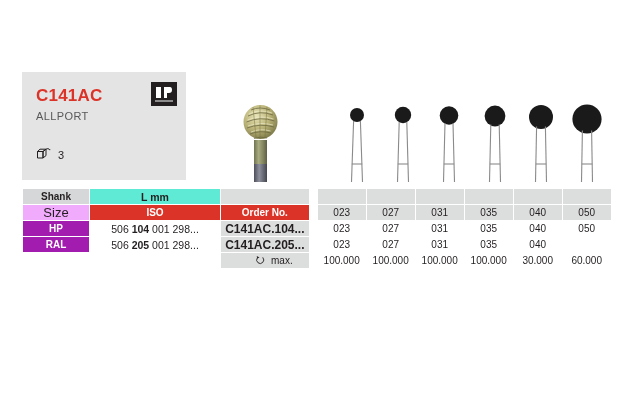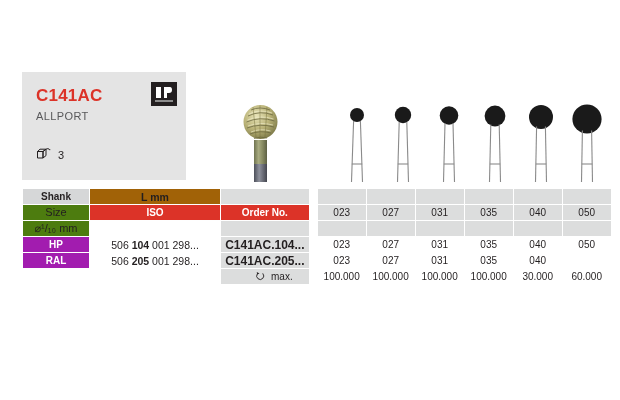--- a/index.html
+++ b/index.html
@@ -65,41 +65,41 @@
   .gap{width:7px;border:none !important;background:#ffffff !important;}
 
   .hdr-gray{background:#d6d7d8;font-weight:bold;color:#231f20;}
   .hdr-gray-lt{background:#dcdddd;}
   .cell-gray{background:#dcdddd;}
   .hdr-red{background:#dc3328;color:#ffffff;font-weight:bold;}
   .shank-red{background:#a21caf;color:#ffffff;font-weight:bold;font-size:10px;}
   .plain{background:#ffffff;border:1px solid #d3d4d5;}
   .sizecell{background:#ffffff;border:1px solid #d3d4d5;}
   .lmm{
-    background:#a16207;text-align:left;padding-left:5px;font-weight:bold;
+    background:#5eead4;text-align:left;padding-left:5px;font-weight:bold;
     font-size:10.5px;
   }
   .sizehdr{
     background:#dcdddd;border:1px solid #ffffff;font-size:10px;color:#231f20;
   }
   .order-cell{
     background:#dcdddd;font-weight:bold;color:#231f20;font-size:12px;
     border:1px solid #ffffff;
   }
   .speed-label{
     background:#dcdddd;font-size:10px;
     border:1px solid #ffffff;
     text-align:left;
   }
   .speed-inner{
     display:flex;align-items:center;justify-content:flex-end;
     gap:6px;padding-right:16px;margin-left:34px;
   }
   .sizelabel-cell{
-    background:#4d7c0f;font-size:11px;color:#231f20;border:1px solid #ffffff;
+    background:#f0abfc;font-size:13px;color:#231f20;border:1px solid #ffffff;
     line-height:1.05;
   }
   .iso-cell{font-size:10.5px;color:#231f20;}
   .iso-cell b{font-weight:bold;}
   .blank-w{background:#ffffff;border:1px solid #d3d4d5;}
   .rot{display:inline-block;}
 </style>
 </head>
 <body>
 
@@ -242,32 +242,20 @@
     <td class="c-order hdr-red">Order No.</td>
     <td class="gap"></td>
     <td class="c-sz sizehdr">023</td>
     <td class="c-sz sizehdr">027</td>
     <td class="c-sz sizehdr">031</td>
     <td class="c-sz sizehdr">035</td>
     <td class="c-sz sizehdr">040</td>
     <td class="c-sz sizehdr">050</td>
   </tr>
 
-  <tr>
-    <td class="c-shank sizelabel-cell">⌀¹/₁₀ mm</td>
-    <td class="c-iso plain"></td>
-    <td class="c-order cell-gray"></td>
-    <td class="gap"></td>
-    <td class="c-sz sizehdr"></td>
-    <td class="c-sz sizehdr"></td>
-    <td class="c-sz sizehdr"></td>
-    <td class="c-sz sizehdr"></td>
-    <td class="c-sz sizehdr"></td>
-    <td class="c-sz sizehdr"></td>
-  </tr>
 
   <tr>
     <td class="c-shank shank-red">HP</td>
     <td class="c-iso plain iso-cell"><span>506 </span><b>104</b><span> 001 298...</span></td>
     <td class="c-order order-cell">C141AC.104...</td>
     <td class="gap"></td>
     <td class="c-sz sizecell">023</td>
     <td class="c-sz sizecell">027</td>
     <td class="c-sz sizecell">031</td>
     <td class="c-sz sizecell">035</td>

